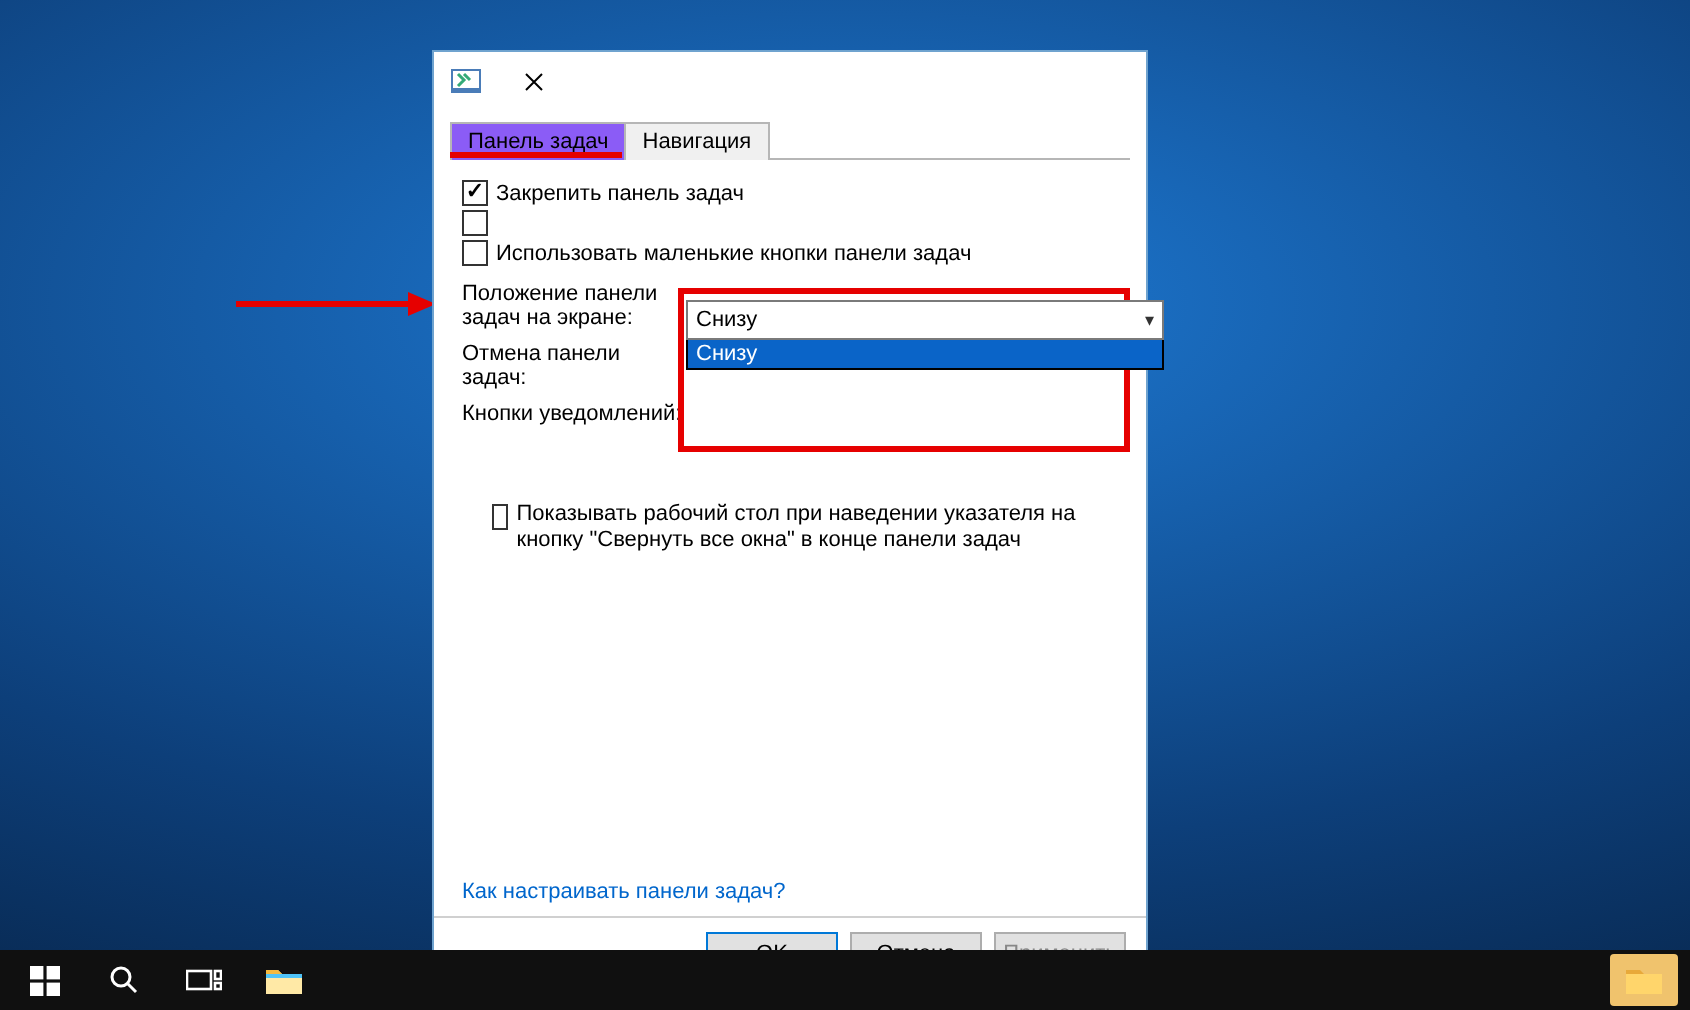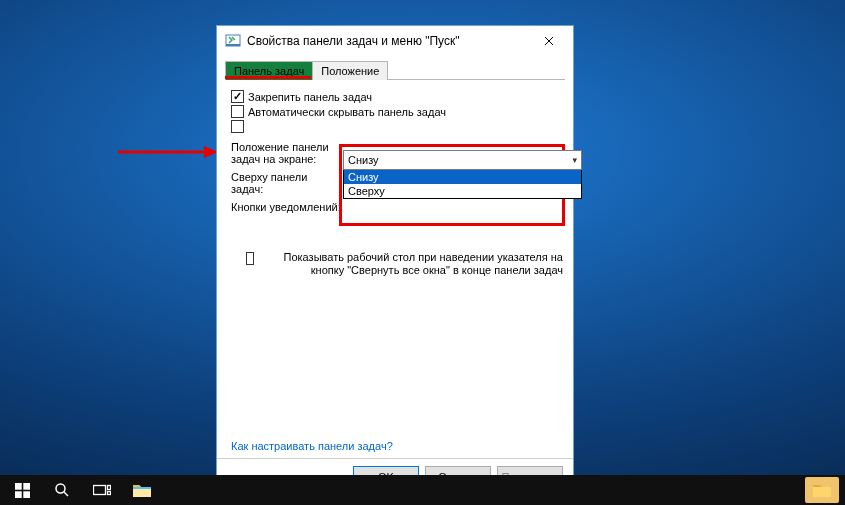--- a/index.html
+++ b/index.html
@@ -38,21 +38,21 @@
   .tabstrip {
     margin: 4px 8px 0 8px;
     border-bottom: 1px solid #b6b6b6;
     display: flex; gap: 0;
     position: relative;
   }
   .tab {
     padding: 3px 8px;
     border: 1px solid #b6b6b6;
     border-bottom: none;
-    background: #15803d;
+    background: #8b5cf6;
     position: relative;
     top: 1px;
     margin-right: -1px;
     font-size: 11px;
     color: #000;
   }
   .tab.inactive { background: #f0f0f0; }
   .red-underline {
     position: absolute;
     height: 3px;
@@ -120,21 +120,20 @@
     position: absolute;
     border: 3px solid #e60000;
     pointer-events: none;
   }
   
   .lower-chk {
     position: absolute;
     left: 19px; top: 163px;
     display: flex;
     align-items: flex-start;
-    text-align: right;
   }
   .lower-chk .chkbox { margin-top: 1px; }
   .lower-chk .lbl { font-size: 11px; color: #000; max-width: 310px; line-height: 13px; }
   
   .help-link {
     position: absolute;
     left: 4px; bottom: 0;
     color: #0066cc;
     font-size: 11px;
   }
@@ -194,65 +193,63 @@
 
 <div class="win">
   <div class="titlebar">
     <span class="app-icon">
       <svg viewBox="0 0 16 16" width="16" height="16">
         <rect x="1" y="2" width="14" height="11" fill="#fff" stroke="#4a7cb8" stroke-width="1"></rect>
         <rect x="1" y="11" width="14" height="2" fill="#4a7cb8"></rect>
         <path d="M4 4 L7 7 L4 10 M7 4 L10 7" stroke="#3a7" stroke-width="1.5" fill="none"></path>
       </svg>
     </span>
-    <span class="title">Свойства панели задач и меню "Пуск"</span>
     <div class="close">
       <svg width="10" height="10" viewBox="0 0 10 10">
           <path d="M1 1 L9 9 M9 1 L1 9" stroke="currentColor" stroke-width="1"></path>
         </svg>
     </div>
   </div>
 
   <div class="tabstrip">
     <div class="tab">Панель задач</div>
-    <div class="tab inactive">Положение</div>
+    <div class="tab inactive">Навигация</div>
   </div>
   <div class="red-underline" style="left:8px; top:50px; width:86px;"></div>
 
   <div class="content">
     <div class="chk-row">
       <span class="chkbox checked"></span>
       <span>Закрепить панель задач</span>
     </div>
     <div class="chk-row">
       <span class="chkbox"></span>
-      <span>Автоматически скрывать панель задач</span>
     </div>
     <div class="chk-row">
       <span class="chkbox"></span>
+      <span>Использовать маленькие кнопки панели задач</span>
     </div>
 
     <div class="form-row" style="margin-top:8px;">
       <div class="form-label">Положение панели задач на экране:</div>
     </div>
     <div class="form-row" style="margin-top:6px;">
-      <div class="form-label">Сверху панели задач:</div>
+      <div class="form-label">Отмена панели задач:</div>
     </div>
     <div class="form-row" style="margin-top:6px;">
       <div class="form-label">Кнопки уведомлений:</div>
     </div>
 
     <div class="dd-wrap">
       <div class="dd-select">
         <span>Снизу</span>
         <span class="dd-arrow">▾</span>
       </div>
       <div class="dd-list">
         <div class="dd-opt sel">Снизу</div>
-        <div class="dd-opt">Сверху</div>
       </div>
     </div>
     <div class="red-box" style="left:112px; top:56px; width:226px; height:82px;"></div>
 
     <div class="lower-chk">
       <span class="chkbox"></span>
       <div class="lbl">Показывать рабочий стол при наведении указателя на кнопку "Свернуть все окна" в конце панели задач</div>
     </div>
 
     <a class="help-link">Как настраивать панели задач?</a>

